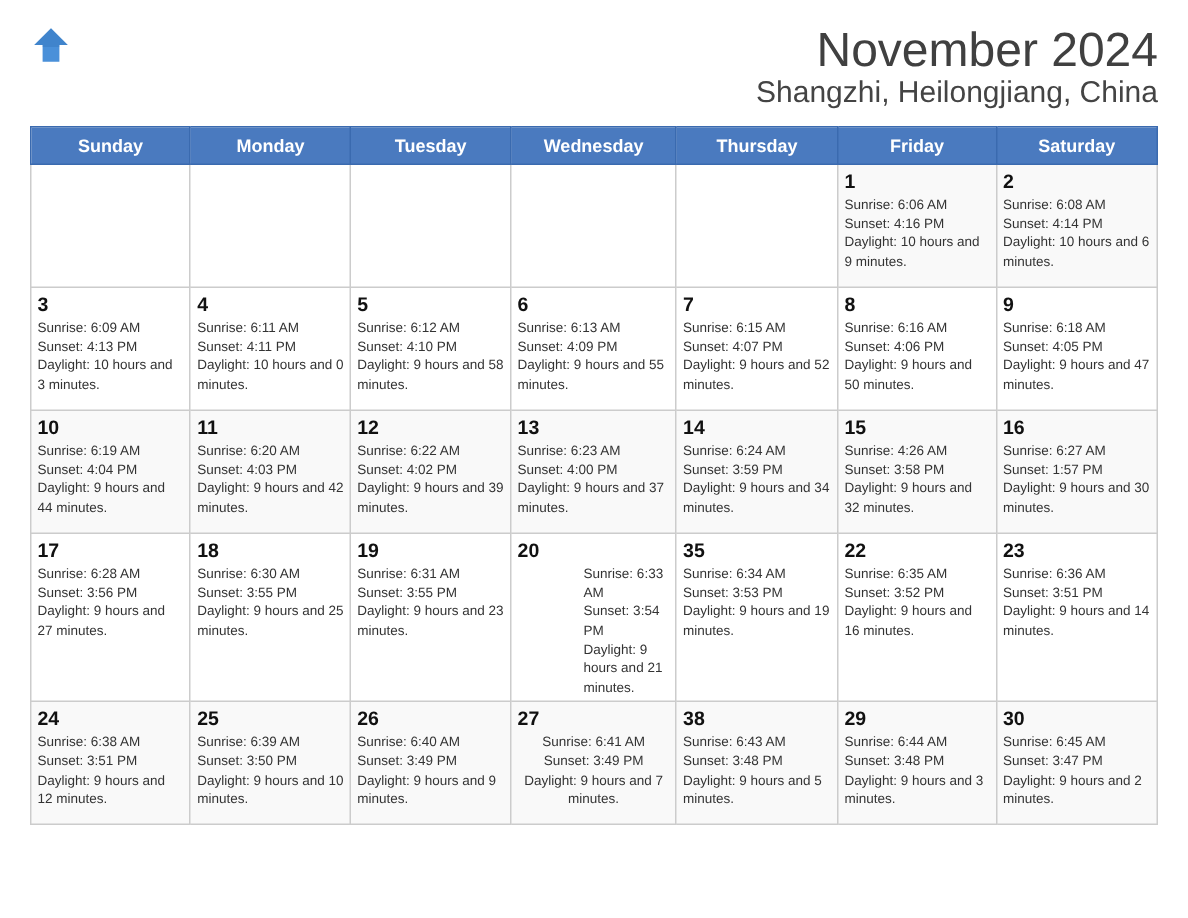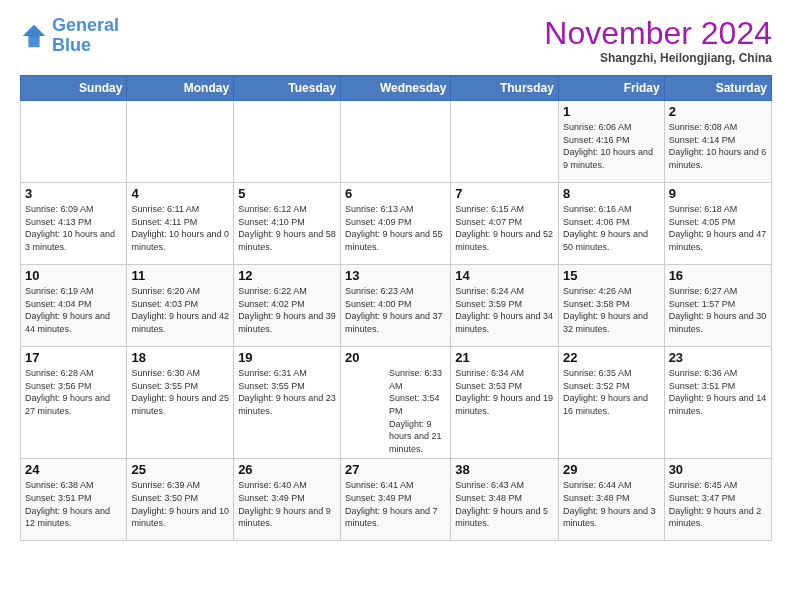--- a/index.html
+++ b/index.html
@@ -38,39 +38,39 @@
     .logo-icon {
       width: 28px;
       height: 28px;
     }
     .title-block {
       text-align: right;
     }
     .month-title {
       font-size: 32px;
       font-weight: 300;
-      color: #a21caf;
+      color: #404040;
       line-height: 1.1;
     }
     .location-title {
-      font-size: 12px;
+      font-size: 20px;
       color: #444;
-      font-weight: 700;
+      font-weight: 400;
     }
     .calendar {
       width: 100%;
       border-collapse: collapse;
     }
     .calendar thead tr th {
       background-color: #4a7abf;
       color: #fff;
       font-size: 12px;
       font-weight: bold;
       padding: 5px 4px;
-      text-align: right;
+      text-align: center;
       border: 1px solid #3a6aaf;
     }
     .calendar tbody tr td {
       border: 1px solid #ccc;
       vertical-align: top;
       padding: 3px 4px;
       font-size: 9.5px;
       color: #222;
       width: 113px;
       height: 82px;
@@ -98,24 +98,20 @@
 </head>
 <body>
 
 <div class="page">
   <div class="header">
     <div class="logo">
       <svg class="logo-icon" viewBox="0 0 40 40">
         <polygon points="20,4 36,20 28,20 28,36 12,36 12,20 4,20" fill="#4a90d9"></polygon>
         <polygon points="20,4 36,20 28,20 28,22 12,22 12,20 4,20" fill="#2a6aaf" opacity="0.3"></polygon>
       </svg>
-      <div class="logo-text">
-        <div><span>General</span></div>
-        <div><span>Blue</span></div>
-      </div>
     </div>
     <div class="title-block">
       <div class="month-title">November 2024</div>
       <div class="location-title">Shangzhi, Heilongjiang, China</div>
     </div>
   </div>
 
   <table class="calendar">
     <thead>
       <tr>
@@ -255,21 +251,21 @@
 Sunset: 3:55 PM
 Daylight: 9 hours and 23 minutes.</div>
           </td>
           <td>
             <span class="day-num">20</span>
             <div class="day-info" style="white-space: pre-line; margin-left: 44px;">Sunrise: 6:33 AM
 Sunset: 3:54 PM
 Daylight: 9 hours and 21 minutes.</div>
           </td>
           <td>
-            <span class="day-num">21</span>
+            <span class="day-num">35</span>
             <div class="day-info" style="white-space: pre-line;">Sunrise: 6:34 AM
 Sunset: 3:53 PM
 Daylight: 9 hours and 19 minutes.</div>
           </td>
           <td>
             <span class="day-num">22</span>
             <div class="day-info" style="white-space: pre-line;">Sunrise: 6:35 AM
 Sunset: 3:52 PM
 Daylight: 9 hours and 16 minutes.</div>
           </td>
@@ -294,21 +290,21 @@
 Daylight: 9 hours and 10 minutes.</div>
           </td>
           <td>
             <span class="day-num">26</span>
             <div class="day-info" style="white-space: pre-line;">Sunrise: 6:40 AM
 Sunset: 3:49 PM
 Daylight: 9 hours and 9 minutes.</div>
           </td>
           <td>
             <span class="day-num">27</span>
-            <div class="day-info" style="white-space: pre-line;">Sunrise: 6:41 AM
+            <div class="day-info" style="white-space: pre-line; text-align: center;">Sunrise: 6:41 AM
 Sunset: 3:49 PM
 Daylight: 9 hours and 7 minutes.</div>
           </td>
           <td>
             <span class="day-num">38</span>
             <div class="day-info" style="white-space: pre-line;">Sunrise: 6:43 AM
 Sunset: 3:48 PM
 Daylight: 9 hours and 5 minutes.</div>
           </td>
           <td>

